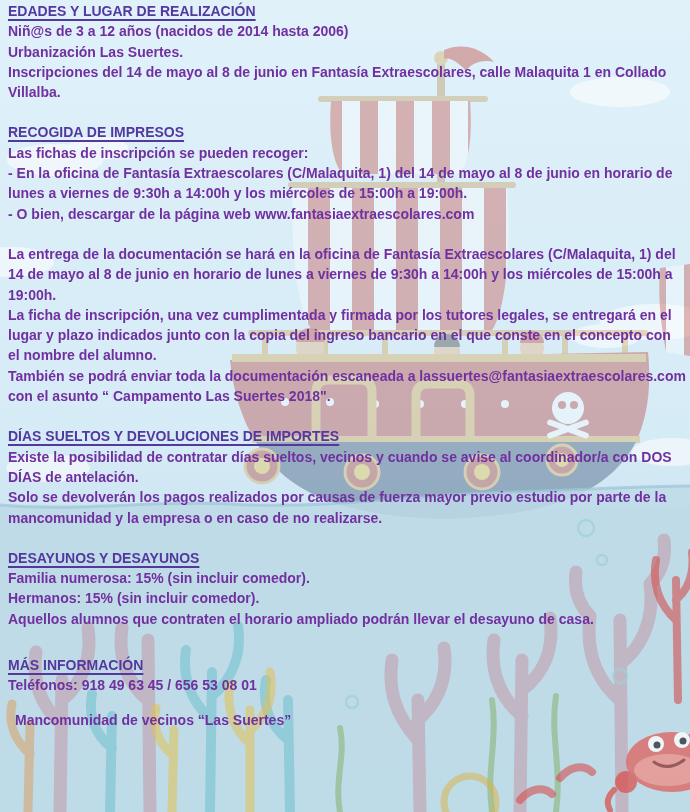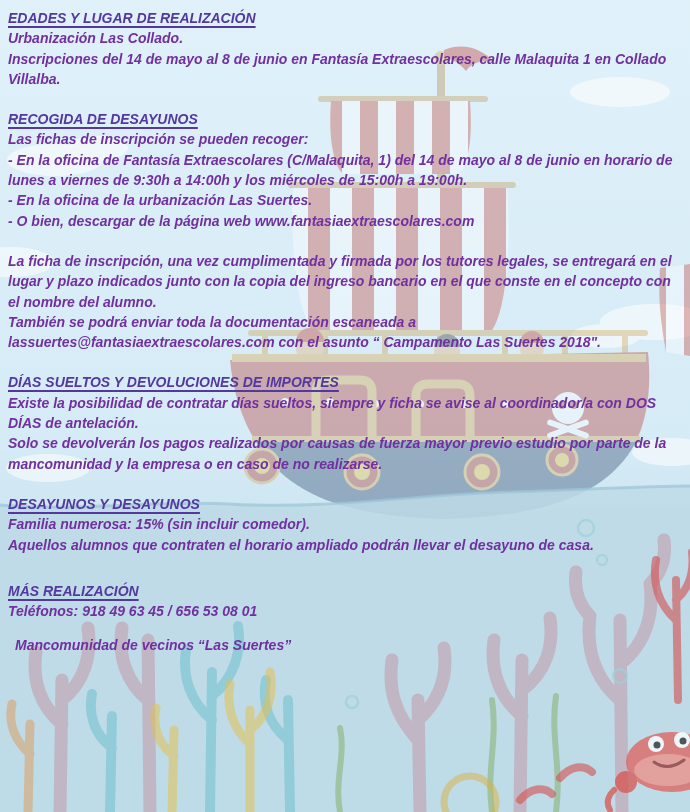--- a/index.html
+++ b/index.html
@@ -6,22 +6,22 @@
   .page{
     position:relative;
     width:690px;height:812px;
     overflow:hidden;
     background:linear-gradient(#e0f1fa 0%, #d5ebf6 55%, #cfe7f3 62%, #c2dde9 63%, #bedbe7 100%);
     font-family:"Liberation Sans", sans-serif;
   }
   .bg{position:absolute;left:0;top:0;width:690px;height:812px;}
   .content{
     position:absolute;left:0;top:0;width:690px;height:812px;
-    padding:8px 4px 0 8px;box-sizing:border-box;
-    font-style:italic;font-weight:bold;
+    padding:1px 4px 0 8px;box-sizing:border-box;
+    font-weight:bold;
     font-size:14px;line-height:20.3px;
     color:#71309f;
   }
   .content section{margin:0 0 20px 0;}
   .content section.gap-lg{margin-bottom:26px;}
   .content section.gap-sm{margin-bottom:14px;}
   .content h2{
     font-size:14px;line-height:20.3px;margin:0;
     color:#53389f;
     text-decoration:underline;
@@ -212,51 +212,53 @@
       <path d="M654,762 Q668,772 684,760" stroke="#8c2f2b" stroke-width="3" fill="none" stroke-linecap="round"></path>
       <circle cx="626" cy="782" r="11" fill="#d9534f"></circle>
       <path d="M614,790 Q604,800 610,810" stroke="#d9534f" stroke-width="6" fill="none" stroke-linecap="round"></path>
     </g>
   </svg>
 
   <div class="content">
 
     <section>
       <h2>EDADES Y LUGAR DE REALIZACIÓN</h2>
-      <p>Urbanización Las Collado.</p>
+      <p>Niñ@s de 3 a 12 años (nacidos de 2014 hasta 2006)</p>
+      <p>Urbanización Las Suertes.</p>
       <p>Inscripciones del 14 de mayo al 8 de junio en Fantasía Extraescolares, calle Malaquita 1 en Collado Villalba.</p>
     </section>
 
     <section>
-      <h2>RECOGIDA DE DESAYUNOS</h2>
+      <h2>RECOGIDA DE IMPRESOS</h2>
       <p>Las fichas de inscripción se pueden recoger:</p>
       <p>- En la oficina de Fantasía Extraescolares (C/Malaquita, 1) del 14 de mayo al 8 de junio en horario de lunes a viernes de 9:30h a 14:00h y los miércoles de 15:00h a 19:00h.</p>
-      <p>- En la oficina de la urbanización Las Suertes.</p>
       <p>- O bien, descargar de la página web www.fantasiaextraescolares.com</p>
     </section>
 
     <section>
+      <p>La entrega de la documentación se hará en la oficina de Fantasía Extraescolares (C/Malaquita, 1) del 14 de mayo al 8 de junio en horario de lunes a viernes de 9:30h a 14:00h y los miércoles de 15:00h a 19:00h.</p>
       <p>La ficha de inscripción, una vez cumplimentada y firmada por los tutores legales, se entregará en el lugar y plazo indicados junto con la copia del ingreso bancario en el que conste en el concepto con el nombre del alumno.</p>
       <p>También se podrá enviar toda la documentación escaneada a lassuertes@fantasiaextraescolares.com con el asunto “ Campamento Las Suertes 2018".</p>
     </section>
 
     <section>
       <h2>DÍAS SUELTOS Y DEVOLUCIONES DE IMPORTES</h2>
-      <p>Existe la posibilidad de contratar días sueltos, siempre y ficha se avise al coordinador/a con DOS DÍAS de antelación.</p>
+      <p>Existe la posibilidad de contratar días sueltos, vecinos y cuando se avise al coordinador/a con DOS DÍAS de antelación.</p>
       <p>Solo se devolverán los pagos realizados por causas de fuerza mayor previo estudio por parte de la mancomunidad y la empresa o en caso de no realizarse.</p>
     </section>
 
     <section class="gap-lg">
       <h2>DESAYUNOS Y DESAYUNOS</h2>
       <p>Familia numerosa: 15% (sin incluir comedor).</p>
+      <p>Hermanos: 15% (sin incluir comedor).</p>
       <p>Aquellos alumnos que contraten el horario ampliado podrán llevar el desayuno de casa.</p>
     </section>
 
     <section class="gap-sm">
-      <h2>MÁS REALIZACIÓN</h2>
+      <h2>MÁS INFORMACIÓN</h2>
       <p>Teléfonos: 918 49 63 45 / 656 53 08 01</p>
     </section>
 
     <section>
       <p class="indent">Mancomunidad de vecinos “Las Suertes”</p>
     </section>
 
   </div>
 </div>
 

